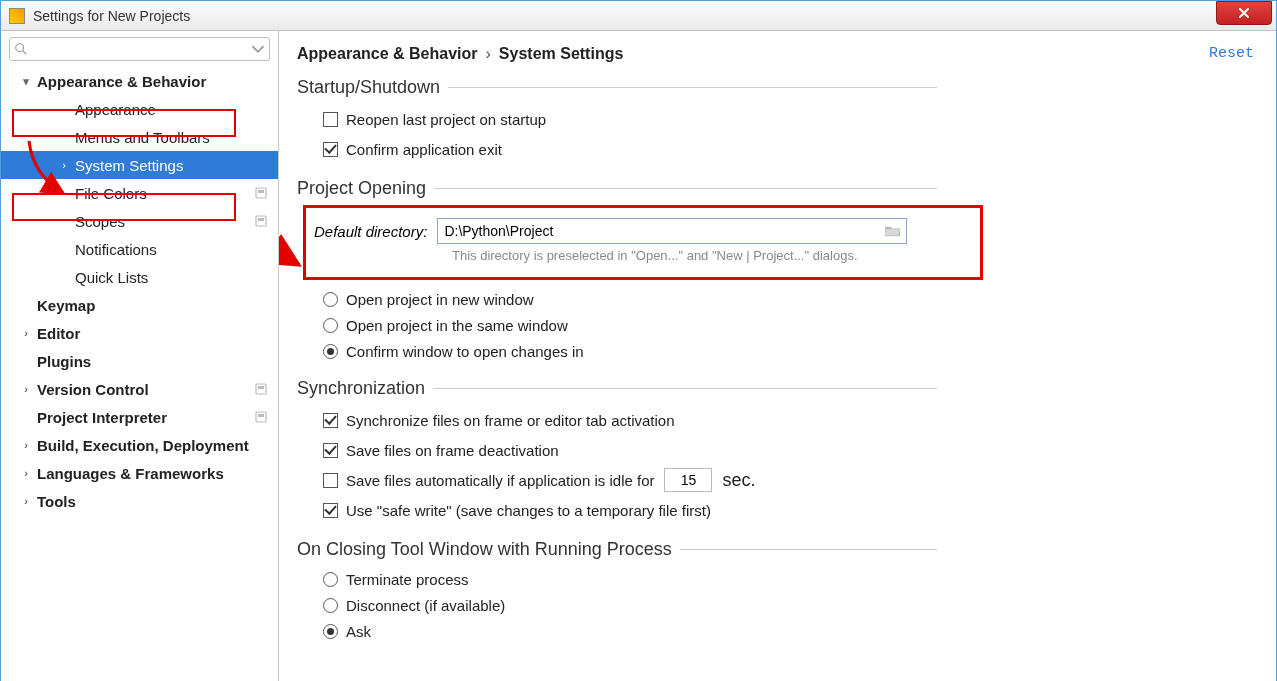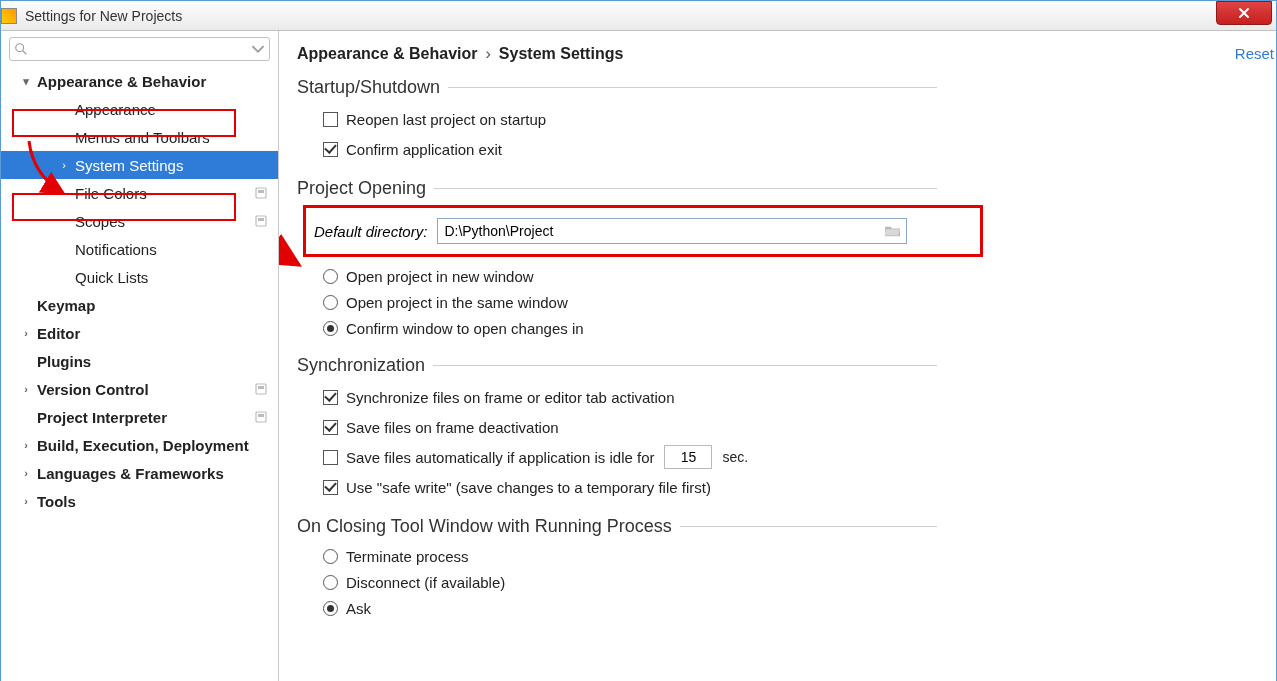--- a/index.html
+++ b/index.html
@@ -14,21 +14,21 @@
     border-bottom: none;
     display: flex;
     flex-direction: column;
   }
   
   .titlebar {
     height: 30px;
     background: linear-gradient(#fdfdfd,#eaeaea);
     display: flex;
     align-items: center;
-    padding-left: 0;
+    padding-left: 8px;
     border-bottom: 1px solid #c2c2c2;
   }
   .titlebar .app-icon {
     width: 16px; height: 16px;
     margin-right: 8px;
     background: linear-gradient(45deg,#ffcc00,#ff9900);
     border: 1px solid #888;
   }
   .titlebar .title { font-size: 14px; color: #333; }
   .titlebar .spacer { flex: 1; }
@@ -103,25 +103,26 @@
     display: flex;
     align-items: center;
     font-size: 16px;
     font-weight: 700;
     color: #222;
     margin-bottom: 14px;
   }
   .breadcrumb .sep { margin: 0 8px; font-weight:400; color:#555;}
   .reset-link {
     position:absolute;
-    right:2px;
+    right:22px;
     top:14px;
     color:#2f7bd8;
     font-size:15px;
     font-weight: 400;
+    font-family: Liberation Mono, monospace;
   }
   .section {
     margin-bottom: 14px;
   }
   .section-title {
     font-size: 18px;
     color: #333;
     display: flex;
     align-items: center;
     margin-bottom: 6px;
@@ -190,21 +191,21 @@
     margin-top:4px;
     margin-bottom:6px;
   }
   .num-input {
     width:48px; height:24px;
     border:1px solid #bbb;
     text-align:center;
     font-size:14px;
     margin: 0 10px;
   }
-  .sec-suffix { font-size:14px; }
+  .sec-suffix { font-size:18px; }
   
   .anno-box-sidebar1 {
     position:absolute;
     border:2px solid #e20000;
     pointer-events:none;
   }
   svg.anno-arrow {
     position:absolute;
     pointer-events:none;
   }
@@ -377,20 +378,21 @@
         <div class="dir-row">
           <span class="dir-label">Default directory:</span>
           <div class="dir-input-wrap">
             <input value="D:\Python\Project" style="">
             <svg class="folder-icon" viewBox="0 0 20 16">
                 <path d="M1 3 h6 l2 2 h9 v9 h-17 z" fill="#b8b8b8"></path>
                 <path d="M2 6 h16 l-2 7 h-16 z" fill="#d8d8d8"></path>
               </svg>
           </div>
         </div>
+        <div class="hint">This directory is preselected in "Open..." and "New | Project..." dialogs.</div>
       </div>
 
       <div class="section-body" style="margin-top:2px">
         <div class="form-row tight">
           <span class="rad"></span>
           <span>Open project in new window</span>
         </div>
         <div class="form-row tight">
           <span class="rad"></span>
           <span>Open project in the same window</span>

